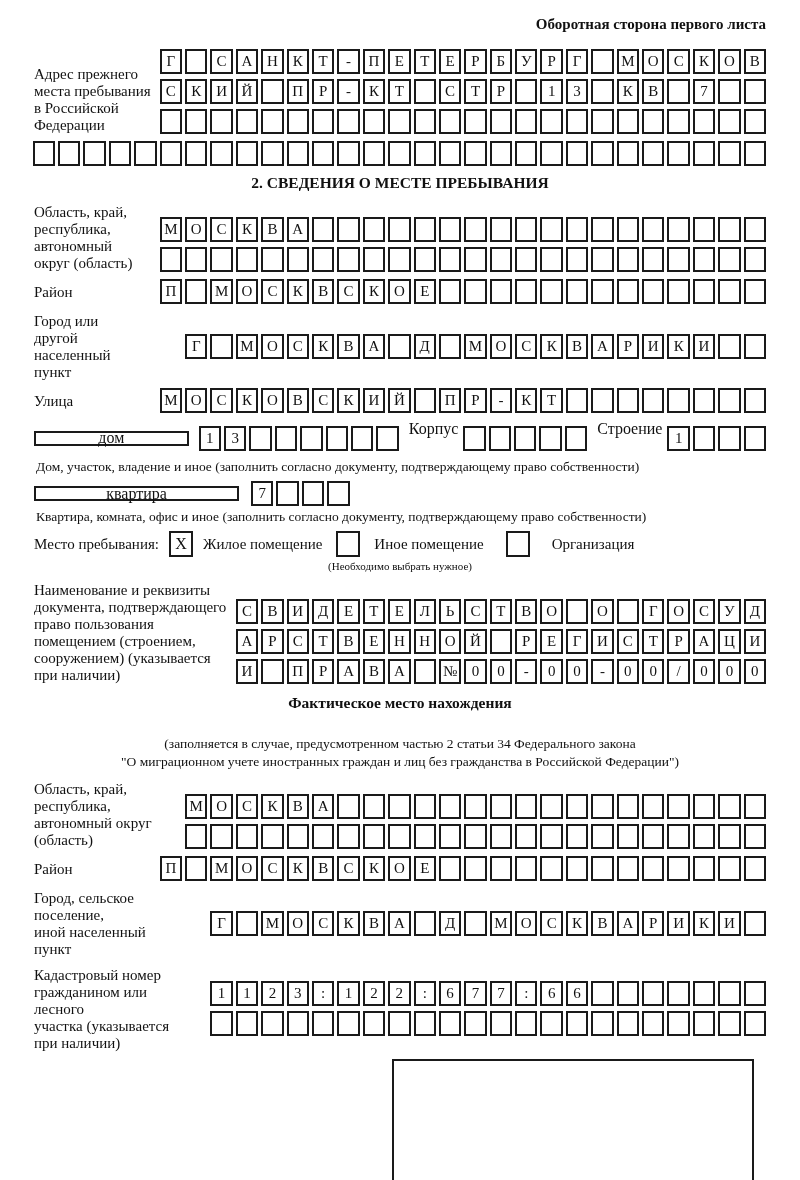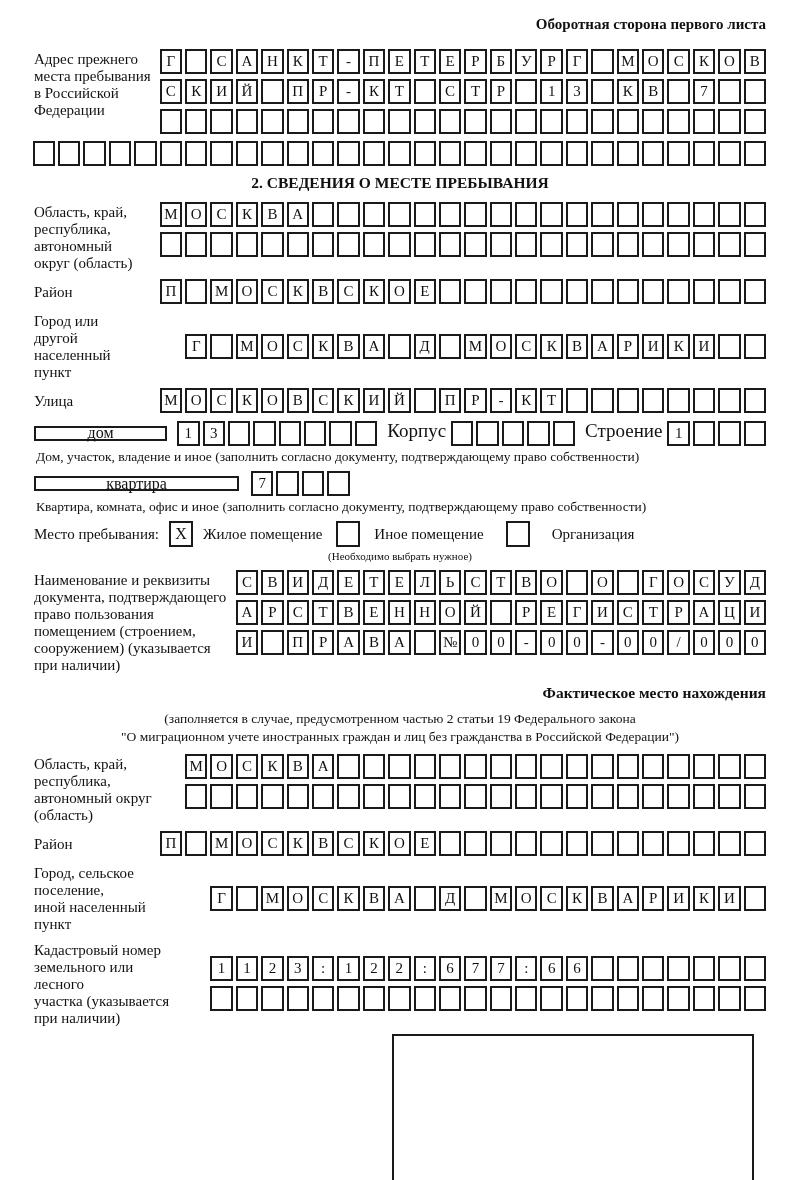--- a/index.html
+++ b/index.html
@@ -7,21 +7,21 @@
   body {
     width:800px; height:1180px;
     color:#111; font-family:"Liberation Serif","DejaVu Serif",serif;
     overflow:hidden; position:relative;
   }
   .page { padding:16px 34px 0 34px; width:800px; }
 
   .header-note { text-align:right; font-size:15px; margin-bottom:16px;font-weight:bold; }
 
   .field { display:flex; margin-bottom:7px; }
-  .field.top-align { align-items:flex-start; }
+  .field.top-align { align-items:flex-end; }
   .field.center { align-items:center;gap:40px; }
   .field-label { flex:1 1 auto; font-size:15px; line-height:17px; white-space:pre-line; padding-top:2px; }
   .field-rows { flex:0 0 auto; }
   .field-rows .cell-row:not(:last-child){ margin-bottom:5px; }
 
   .cell-row { display:flex; justify-content:flex-end; gap:3px; }
   .cell {
     flex:0 0 auto; width:22.4px; height:25px;
     border:2px solid #1a1a1a; background:#fff;
     display:flex; align-items:center; justify-content:center;
@@ -34,28 +34,28 @@
   .section-title { text-align:center; font-weight:bold; font-size:15.5px; margin:8px 0 10px 0; }
 
   .house-row { display:flex; align-items:center; margin:2px 0 3px 0; }
   .wide-box {
     border:2px solid #1a1a1a; height:15px;
     display:flex; align-items:center; justify-content:center;
     font-size:16px;
   }
   .dom-box { width:175px; margin-right:10px; }
   .kv-box  { width:205px; margin-right:12px; }
-  .inline-label { font-size:19px; margin:0 5px 4px 10px; }
+  .inline-label { font-size:16px; margin:0 5px 18px 10px; }
   .caption.indent { margin:1px 0 6px 2px; }
 
   .stay-row { display:flex; align-items:center; font-size:15px; margin:6px 0 3px 0; }
   .stay-row .gap-s { margin-left:10px; } .stay-row .gap-m { margin-left:14px; }
   .stay-note { text-align:center; font-size:11px; margin-bottom:8px; }
 
-  .act-title { text-align:right; font-weight:bold; font-size:15.5px; margin:10px 0 8px 0; }
+  .act-title { text-align:center; font-weight:bold; font-size:15.5px; margin:10px 0 23px 0; }
   .act-caption { text-align:center; font-size:13.5px; line-height:18px; white-space:pre-line; margin-bottom:8px; }
 
   .stamp-wrap { display:flex; flex-direction:column; align-items:center;
     width:440px; margin-left:auto; margin-right:-27px; margin-top:4px; }
   .stamp-box { width:362px; height:176px; border:2px solid #1a1a1a; background:#fff; }
   .stamp-caption { text-align:center; font-size:13.5px; line-height:19px; white-space:pre-line; margin-top:6px; width:440px; }
 </style>
 </head>
 <body>
 
@@ -472,21 +472,21 @@
           <span class="cell">0</span>
           <span class="cell">/</span>
           <span class="cell">0</span>
           <span class="cell">0</span>
           <span class="cell">0</span>
         </div>
     </div>
   </div>
 
   <div class="act-title">Фактическое место нахождения</div>
-  <div class="act-caption">(заполняется в случае, предусмотренном частью 2 статьи 19 Федерального закона
+  <div class="act-caption">(заполняется в случае, предусмотренном частью 2 статьи 34 Федерального закона
 "О миграционном учете иностранных граждан и лиц без гражданства в Российской Федерации")</div>
 
   <div class="field top-align">
     <div class="field-label">Область, край,
 республика,
 автономный округ
 (область)</div>
     <div class="field-rows">
       <div class="cell-row">
           <span class="cell">М</span>
@@ -599,21 +599,21 @@
           <span class="cell">И</span>
           <span class="cell">К</span>
           <span class="cell">И</span>
           <span class="cell"></span>
         </div>
     </div>
   </div>
 
   <div class="field center">
     <div class="field-label">Кадастровый номер
-земельного или лесного
+гражданином или лесного
 участка (указывается
 при наличии)</div>
     <div class="field-rows">
       <div class="cell-row">
           <span class="cell">1</span>
           <span class="cell">1</span>
           <span class="cell">2</span>
           <span class="cell">3</span>
           <span class="cell">:</span>
           <span class="cell">1</span>

